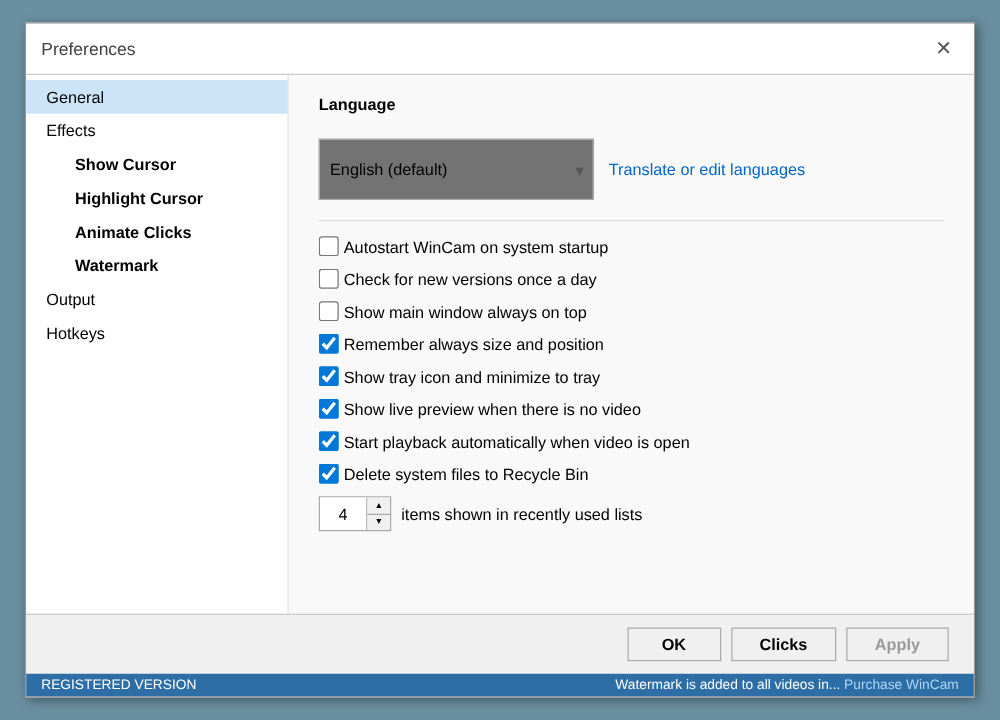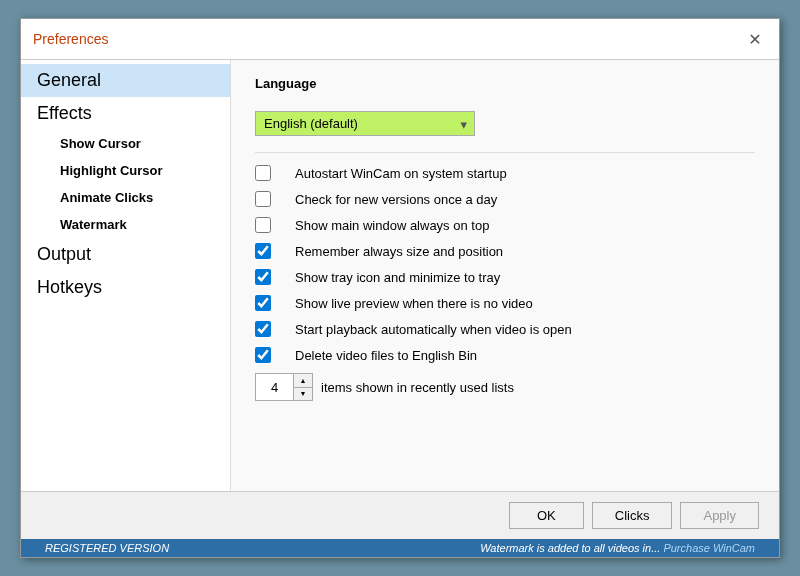--- a/index.html
+++ b/index.html
@@ -27,21 +27,21 @@
       background: #fff;
       border-bottom: 1px solid #ccc;
       padding: 8px 12px;
       display: flex;
       align-items: center;
       justify-content: space-between;
     }
     .titlebar-title {
       font-size: 14px;
       font-weight: normal;
-      color: #c2410c;
+      color: #404040;
     }
     .close-btn {
       width: 24px;
       height: 24px;
       background: none;
       border: none;
       cursor: pointer;
       font-size: 16px;
       color: #555;
       display: flex;
@@ -55,21 +55,21 @@
     .sidebar {
       width: 210px;
       background: #fff;
       border-right: 1px solid #ddd;
       padding: 4px 0;
     }
     .sidebar-item {
       padding: 6px 16px;
       cursor: pointer;
       color: #000;
-      font-size: 18px;
+      font-size: 13px;
     }
     .sidebar-item.active {
       background: #cce4f7;
       color: #000;
     }
     .sidebar-item.sub {
       padding-left: 39px;
       font-size: 13px;
       font-weight: bold;
     }
@@ -86,23 +86,23 @@
       margin-bottom: 20px;
     }
     .language-row {
       display: flex;
       align-items: center;
       gap: 12px;
       margin-bottom: 16px;
     }
     .lang-select {
       width: 220px;
-      padding: 4px 8px;
+      padding: 16px 8px;
       border: 1px solid #aaa;
-      background: #bef264;
+      background: #737373;
       font-size: 13px;
       appearance: none;
       -webkit-appearance: none;
       cursor: pointer;
       position: relative;
     }
     .lang-select-wrap {
       position: relative;
       width: 220px;
     }
@@ -121,21 +121,21 @@
       font-size: 13px;
     }
     .divider {
       border: none;
       border-top: 1px solid #ddd;
       margin: 12px 0;
     }
     .checkbox-row {
       display: flex;
       align-items: center;
-      gap: 24px;
+      gap: 4px;
       margin-bottom: 10px;
       font-size: 13px;
     }
     .checkbox-row input[type="checkbox"] {
       width: 16px;
       height: 16px;
       accent-color: #0078d7;
       cursor: pointer;
     }
     .spinner-row {
@@ -186,33 +186,33 @@
       background: #f0f0f0;
       border-top: 1px solid #ccc;
     }
     .footer-btn {
       padding: 5px 22px;
       border: 1px solid #aaa;
       background: #f0f0f0;
       font-size: 13px;
       cursor: pointer;
       min-width: 75px;
+      font-weight: bold;
     }
     .footer-btn.apply {
       color: #999;
     }
     .watermark-bar {
       background: #2c6ea5;
       color: #fff;
       font-size: 11px;
-      padding: 3px 24px;
+      padding: 3px 12px;
       display: flex;
       justify-content: space-between;
       align-items: flex-end;
-      font-style: italic;
     }
     .watermark-bar a {
       color: #aed6f7;
       text-decoration: none;
     }
   </style>
 </head>
 <body>
 
 <div class="dialog">
@@ -237,20 +237,21 @@
 
     <div class="content">
       <div class="section-title">Language</div>
 
       <div class="language-row">
         <div class="lang-select-wrap">
           <select class="lang-select">
             <option>English (default)</option>
           </select>
         </div>
+        <a class="translate-link" href="#">Translate or edit languages</a>
       </div>
 
       <hr class="divider">
 
       <div class="checkbox-row">
         <input type="checkbox" id="cb0" style="">
         <label for="cb0">Autostart WinCam on system startup</label>
       </div>
       <div class="checkbox-row">
         <input type="checkbox" id="cb1" style="">
@@ -271,21 +272,21 @@
       <div class="checkbox-row">
         <input type="checkbox" checked="" id="cb5" style="">
         <label for="cb5">Show live preview when there is no video</label>
       </div>
       <div class="checkbox-row">
         <input type="checkbox" checked="" id="cb6" style="">
         <label for="cb6">Start playback automatically when video is open</label>
       </div>
       <div class="checkbox-row">
         <input type="checkbox" checked="" id="cb7" style="">
-        <label for="cb7">Delete video files to English Bin</label>
+        <label for="cb7">Delete system files to Recycle Bin</label>
       </div>
 
       <div class="spinner-row">
         <div class="spinner-outer">
           <input class="spinner-num" type="text" value="4" style="">
           <div class="spinner-arrows">
             <button class="arrow-btn arrow-up">▲</button>
             <button class="arrow-btn">▼</button>
           </div>
         </div>

